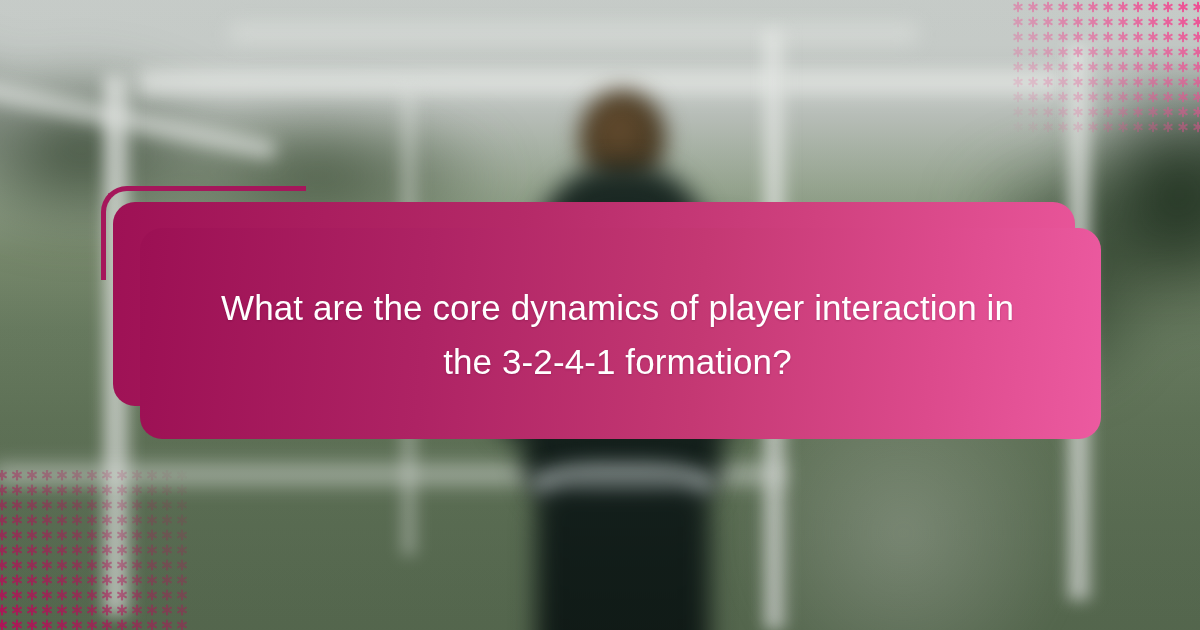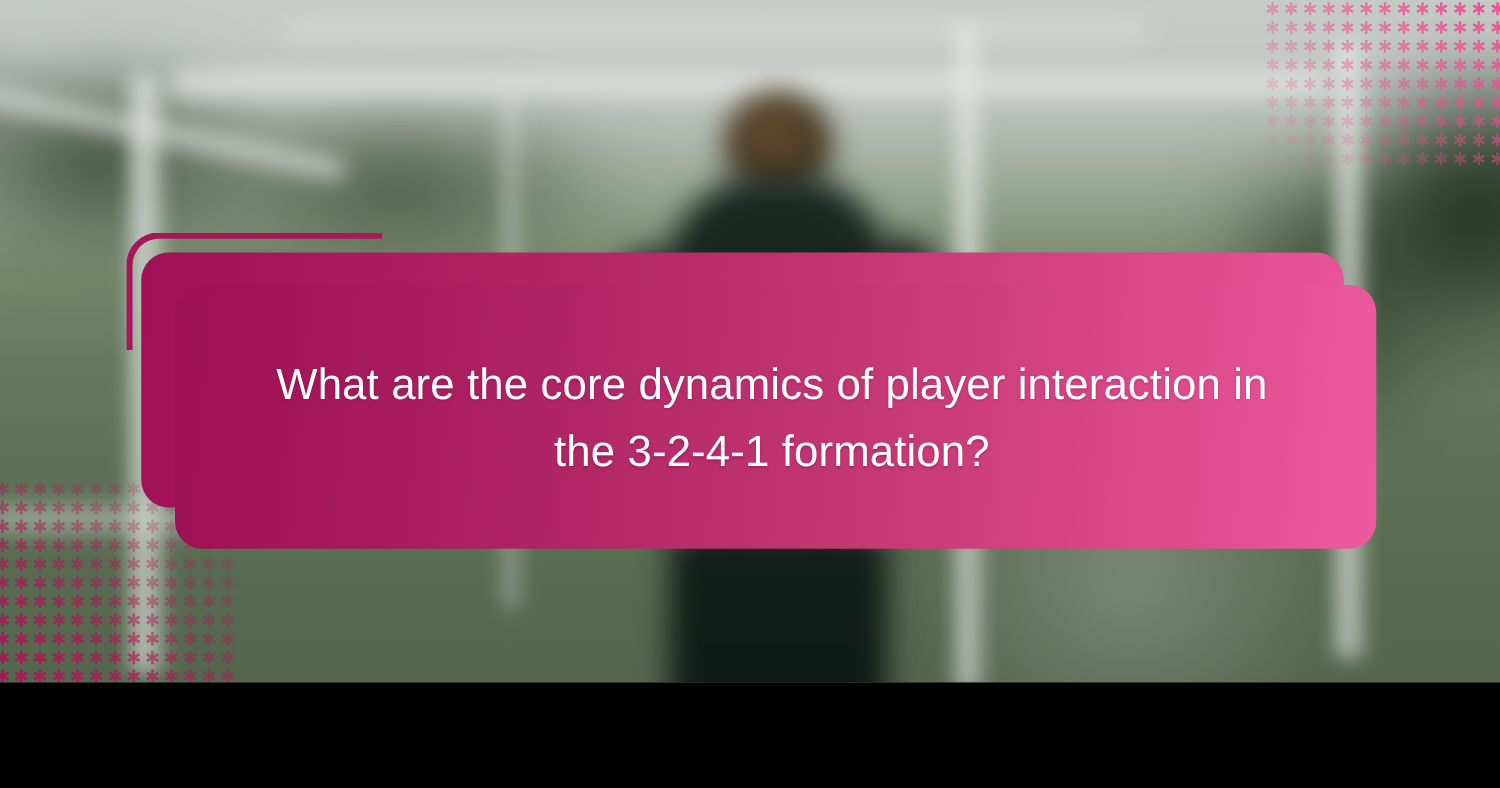--- a/index.html
+++ b/index.html
@@ -8,21 +8,21 @@
     padding: 0;
     background: #000;
   }
   body {
     font-family: "Liberation Sans", sans-serif;
   }
 
   #stage {
     position: relative;
     width: 1200px;
-    height: 546px;
+    height: 630px;
     overflow: hidden;
     background: #7d8a72;
   }
 
   
   .bg-layer {
     position: absolute;
     inset: -60px;
     overflow: hidden;
   }

